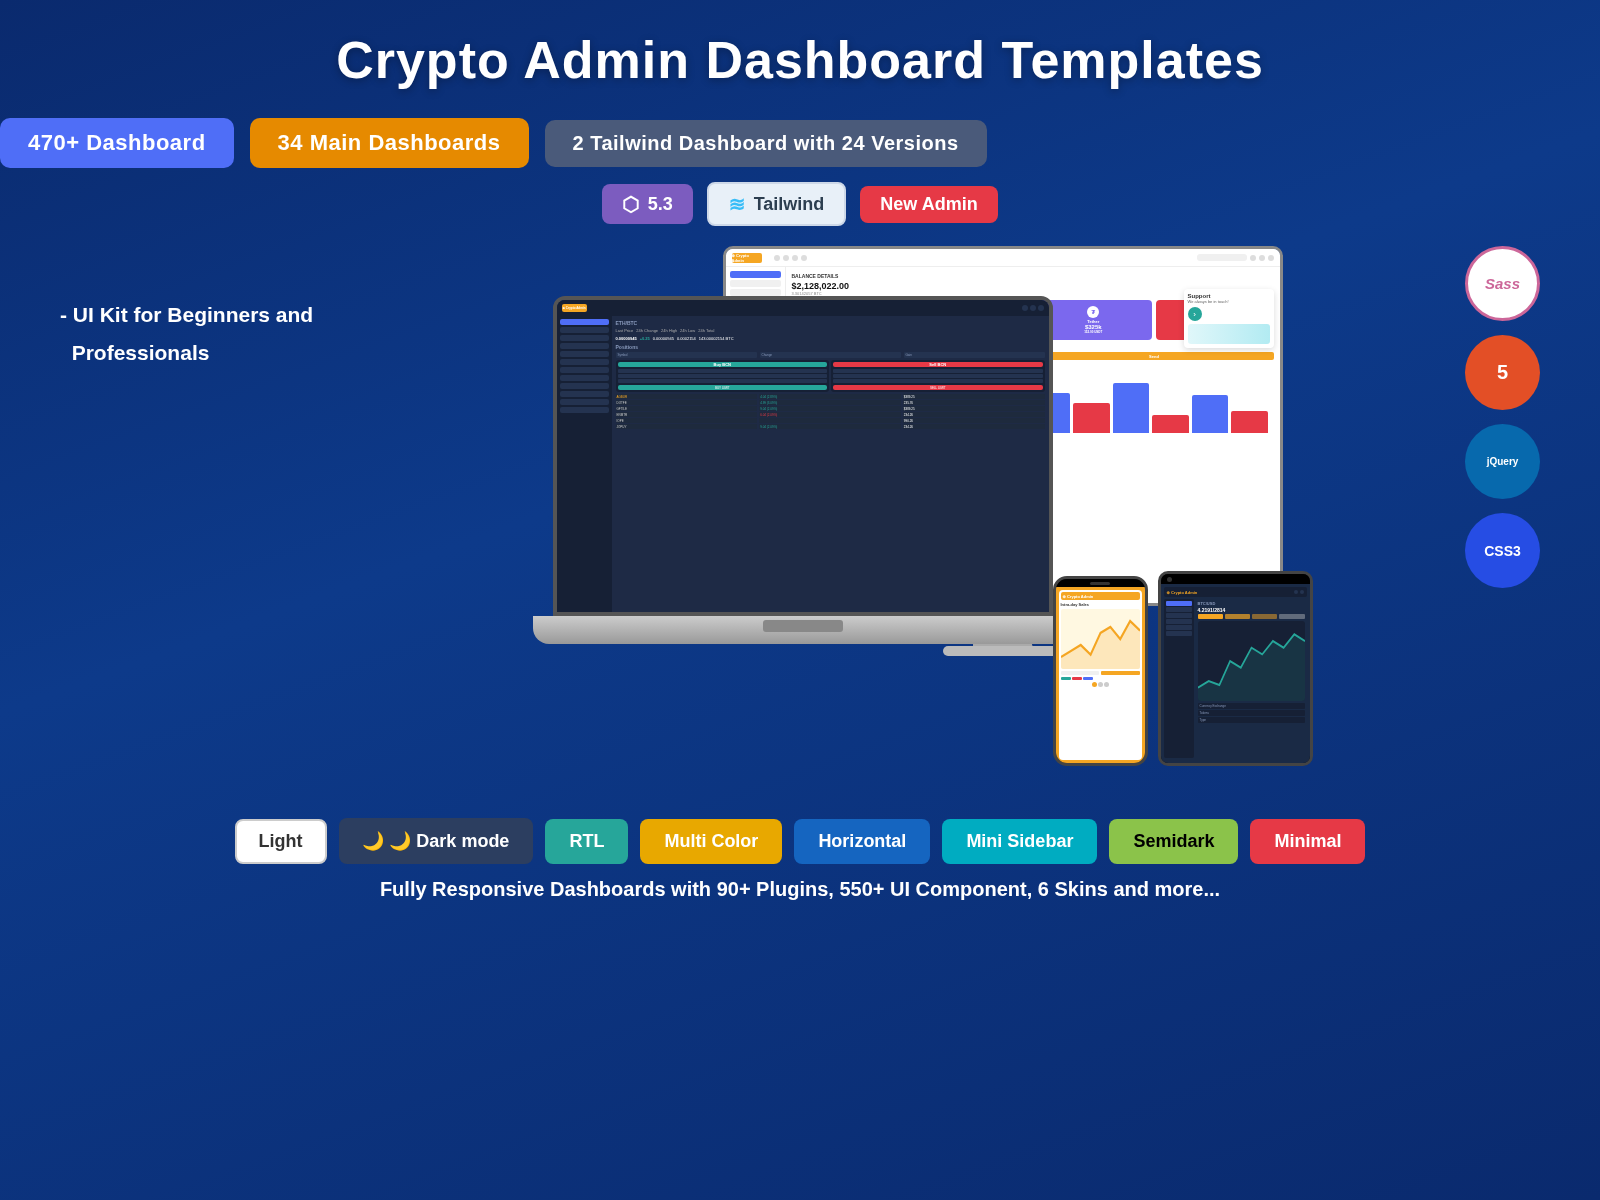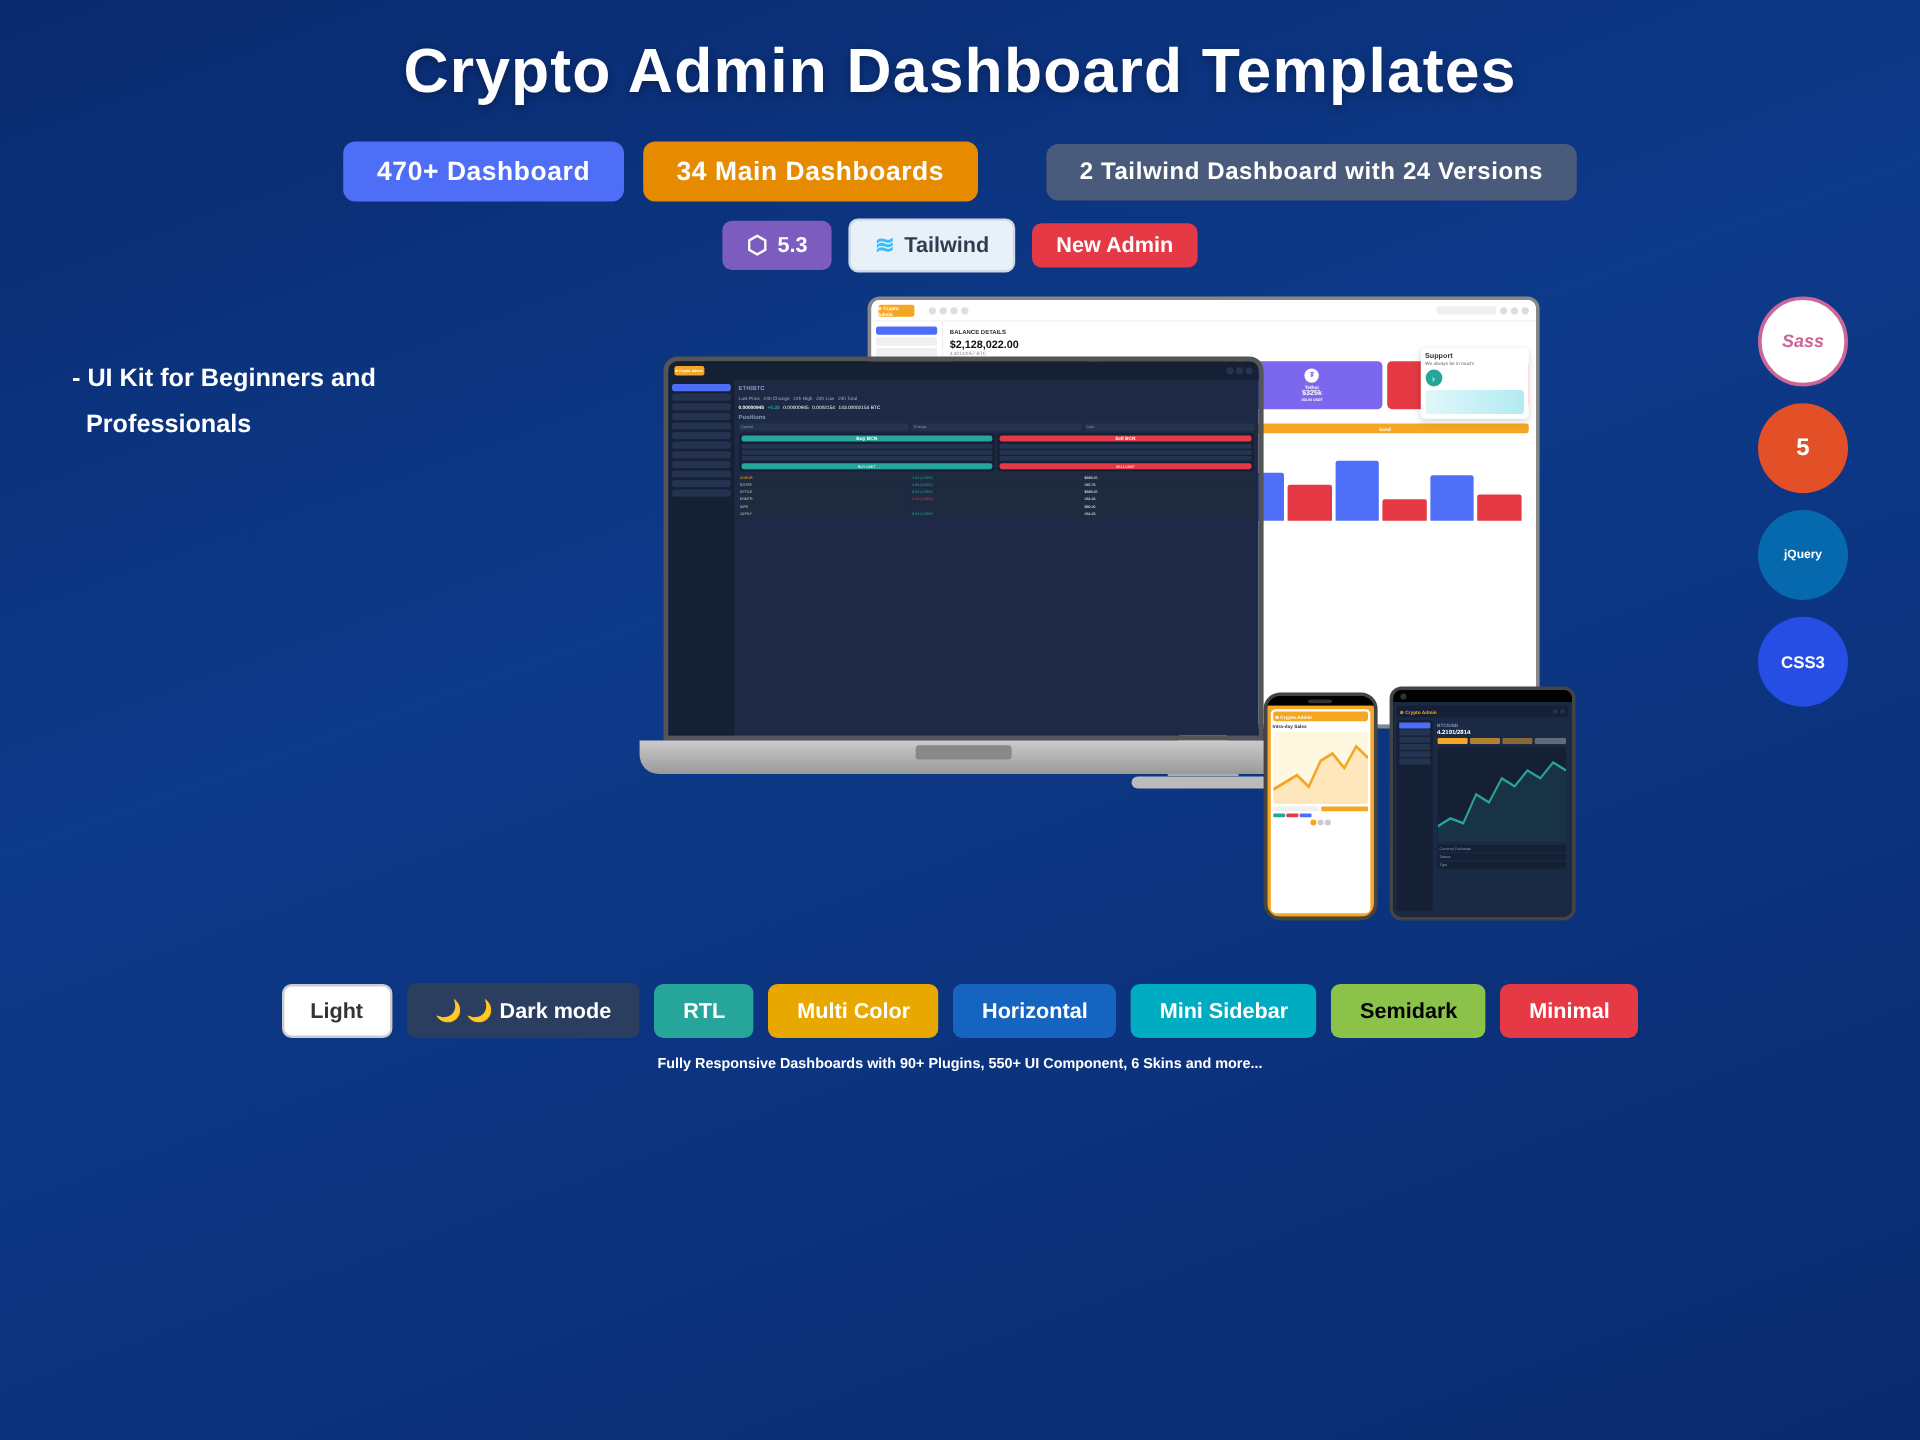--- a/index.html
+++ b/index.html
@@ -22,36 +22,36 @@
       font-weight: 800;
       color: #fff;
       letter-spacing: 1px;
       text-shadow: 0 2px 8px rgba(0,0,0,0.3);
     }
 
     
     .badges-row {
       display: flex;
       align-items: center;
-      justify-content: center;
+      justify-content: flex-start;
       gap: 16px;
       margin-top: 18px;
       flex-wrap: wrap;
     }
     .badge {
       padding: 12px 28px;
       border-radius: 10px;
       font-size: 22px;
       font-weight: 800;
       color: #fff;
       letter-spacing: 0.5px;
     }
     .badge-blue { background: #4f6ef7; }
     .badge-orange { background: #e68a00; }
-    .badge-gray { background: #4a5a7a; font-size: 20px; font-weight: 700; margin-left: 41px; }
+    .badge-gray { background: #4a5a7a; font-size: 20px; font-weight: 700; }
 
     
     .tech-pills-row {
       display: flex;
       align-items: center;
       justify-content: center;
       gap: 14px;
       margin-top: 14px;
     }
     .tech-pill {
@@ -185,21 +185,21 @@
     .skin-multi { background: #e8a800; }
     .skin-horizontal { background: #1565c0; }
     .skin-mini { background: #00acc1; }
     .skin-semidark { background: #8bc34a; color: #000000; }
     .skin-minimal { background: #e63946; }
 
     
     .footer-text {
       text-align: center;
       color: #fff;
-      font-size: 12px;
+      font-size: 20px;
       font-weight: 600;
       margin-top: 14px;
       padding: 0 40px;
     }
 
     
     .dash-screen-content {
       width: 100%;
       height: 100%;
       background: #fff;

